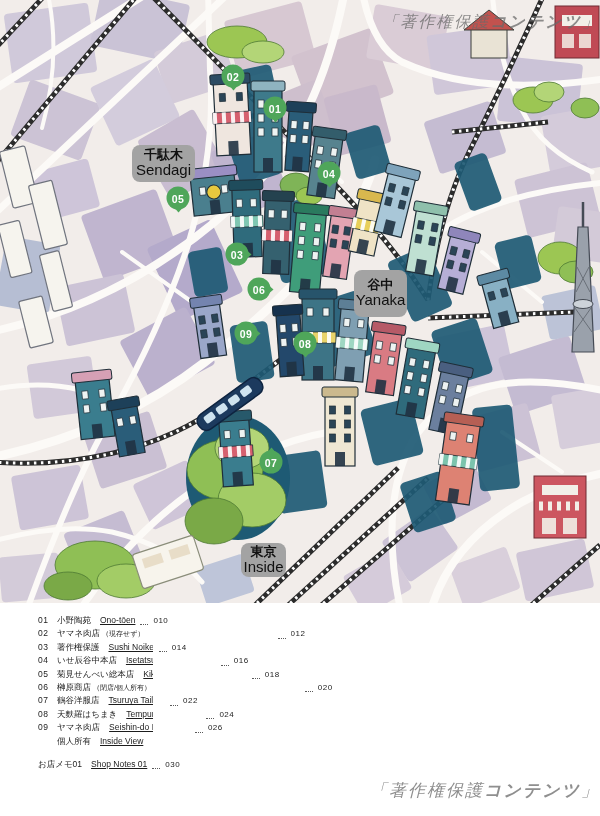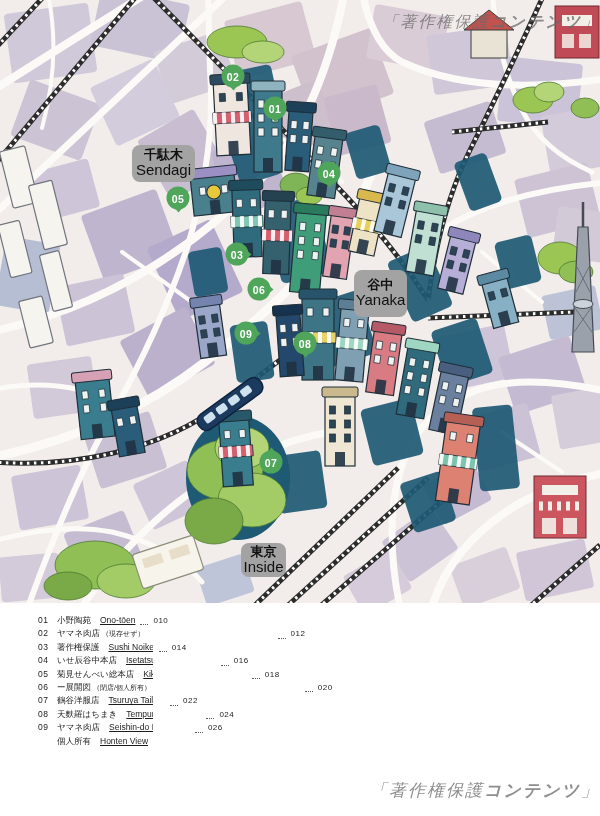--- a/index.html
+++ b/index.html
@@ -516,21 +516,21 @@
       </div>
       <div class="row">
         <span class="num">05</span>
         <span class="jp">菊見せんべい総本店</span>
         <span class="en">Kikumi Rice Crackers Shop</span>
         <span class="leader"></span>
         <span class="page">018</span>
       </div>
       <div class="row">
         <span class="num">06</span>
-        <span class="jp">ー展開図</span>
+        <span class="jp">榊原商店</span>
         <span class="jpn">（閉店/個人所有）</span>
         <span class="en">Sakakibara Store</span>
         <span class="enn">(Closed/Private-house)</span>
         <span class="leader"></span>
         <span class="page">020</span>
       </div>
       <div class="row">
         <span class="num">07</span>
         <span class="jp">鶴谷洋服店</span>
         <span class="en">Tsuruya Tailors</span>
@@ -547,19 +547,25 @@
       <div class="row">
         <span class="num">09</span>
         <span class="jp">ヤマネ肉店</span>
         <span class="en">Seishin-do Bookstore</span>
         <span class="leader"></span>
         <span class="page">026</span>
       </div>
       <div class="row">
         <span class="num"></span>
         <span class="jp">個人所有</span>
-        <span class="en">Honten View</span>
+        <span class="en">Inside View</span>
+      </div>
+      <div class="row gap">
+        <span class="jp">お店メモ01</span>
+        <span class="en">Shop Notes 01</span>
+        <span class="leader"></span>
+        <span class="page">030</span>
       </div>
     </div>
 
   <div class="wm wm-bottom"><span class="serif">「</span><span class="serif">著作権保護</span><span class="gothic">コンテンツ</span><span class="serif">」</span></div>
 
 </div>
 
 </body></html>

